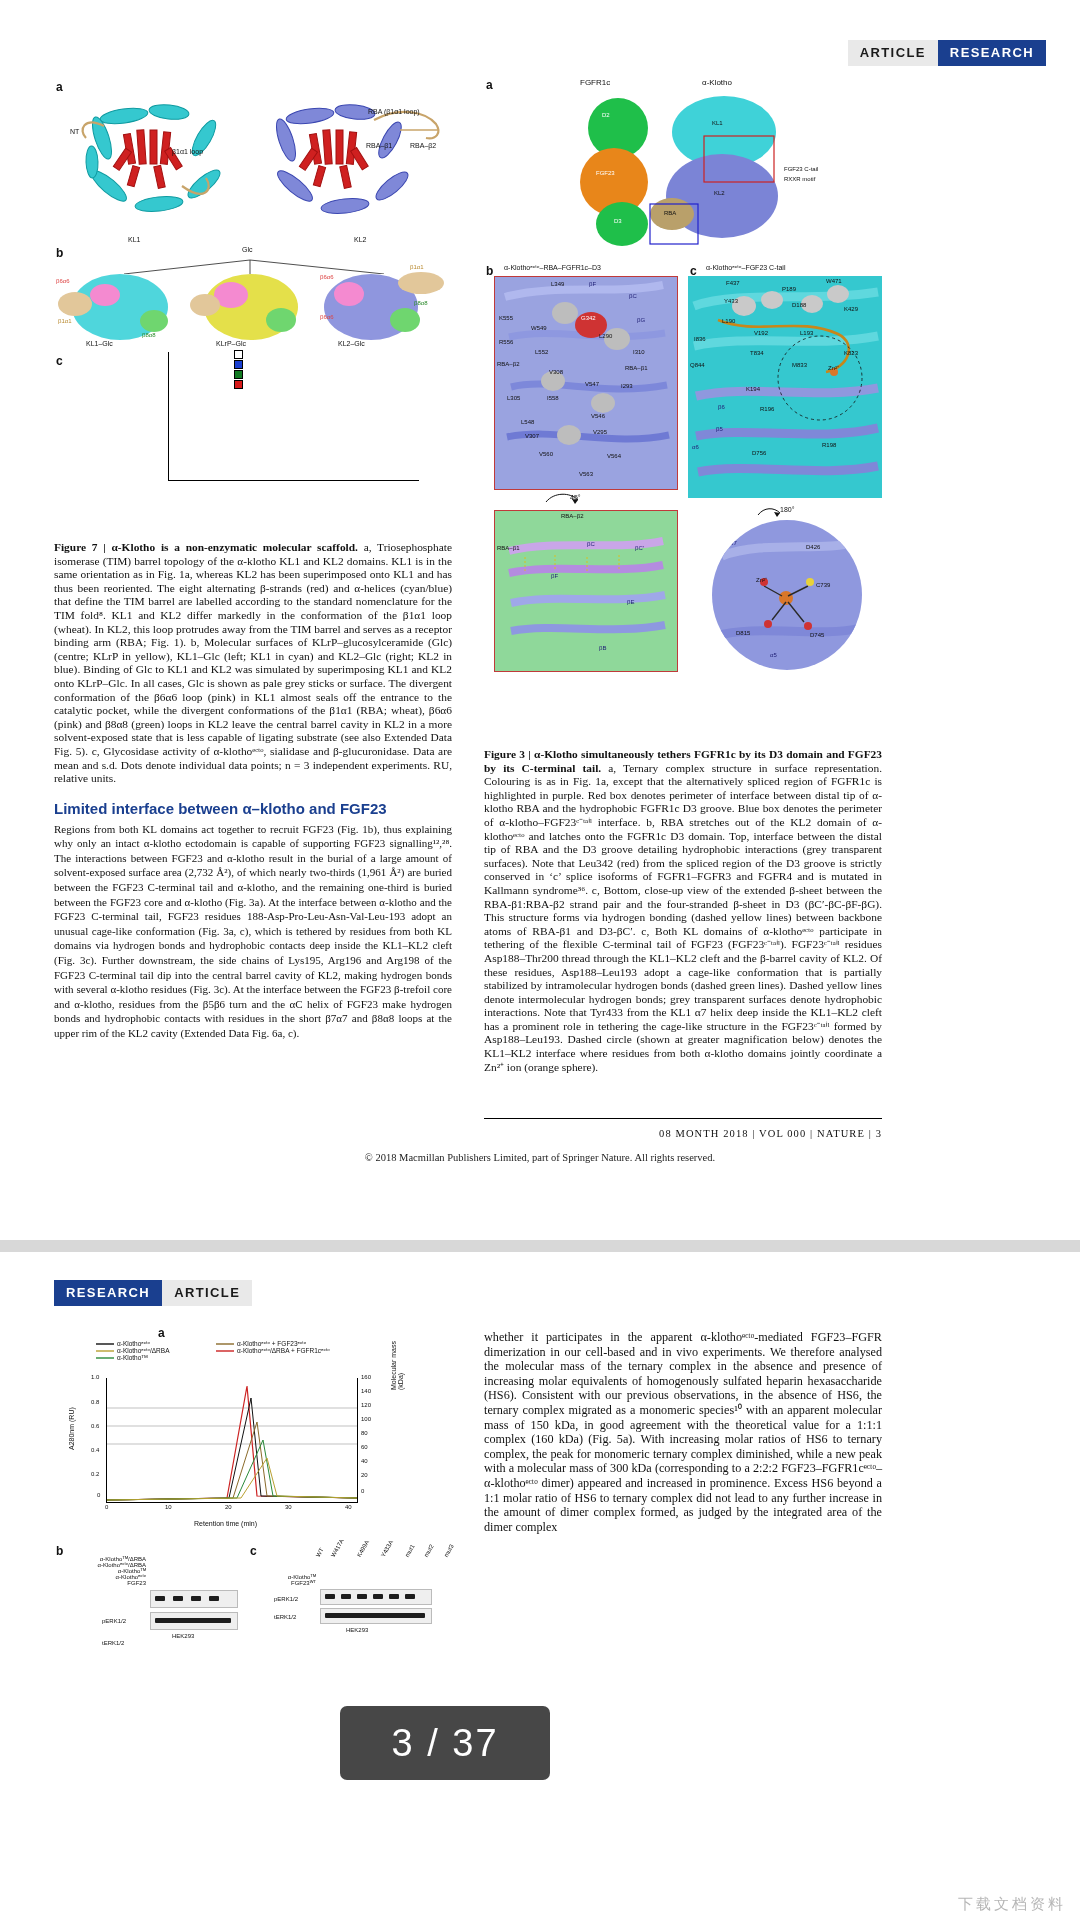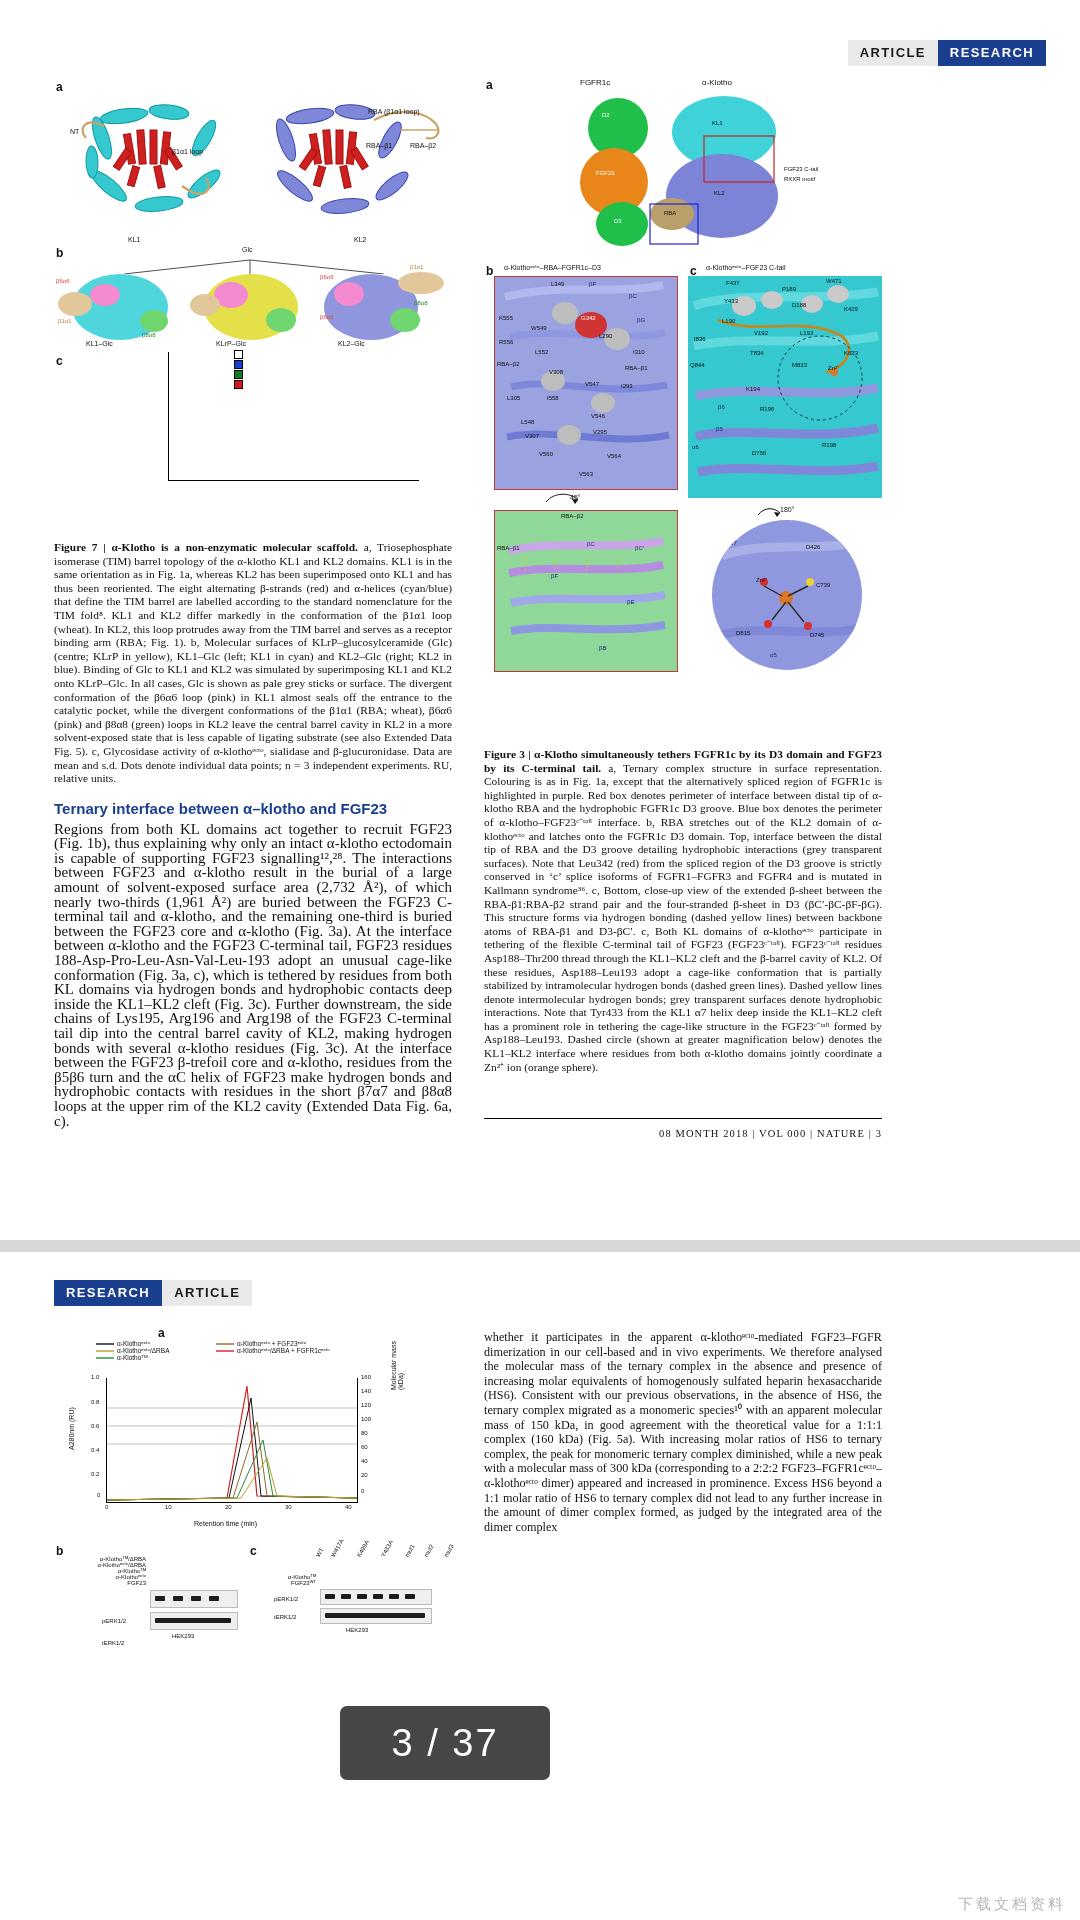--- a/index.html
+++ b/index.html
@@ -46,21 +46,21 @@
   #col-right{left:484px;top:78px;}
 
   .figtext{
     font-size:11.4px;line-height:13.6px;text-align:justify;color:#111;
   }
   .figtitle{font-weight:bold;}
   .sec-head{
     color:#1a3f8f;font-family:"Liberation Sans",sans-serif;font-weight:bold;
     font-size:15px;margin:14px 0 5px 0;
   }
-  .body-text{font-size:15px;line-height:14.6px;text-align:justify;}
+  .body-text{font-size:11px;line-height:14.6px;text-align:justify;}
 
   .footer-line{
     position:absolute;left:484px;top:1128px;width:398px;text-align:right;
     font-size:10.5px;letter-spacing:1.1px;font-family:"Liberation Serif",serif;
   }
   .copyright{
     position:absolute;left:0;top:1152px;width:1080px;text-align:center;
     font-size:10.5px;color:#222;
   }
   .rule{position:absolute;left:484px;top:1118px;width:398px;height:1px;background:#000;}
@@ -243,21 +243,21 @@
         </div>
         <div id="xlabels"></div>
       </div>
     </div>
 
     <div class="figtext" style="margin-top:8px;">
       <span class="figtitle">Figure 7 | α-Klotho is a non-enzymatic molecular scaffold.</span>
       <span>a, Triosephosphate isomerase (TIM) barrel topology of the α-klotho KL1 and KL2 domains. KL1 is in the same orientation as in Fig. 1a, whereas KL2 has been superimposed onto KL1 and has thus been reoriented. The eight alternating β-strands (red) and α-helices (cyan/blue) that define the TIM barrel are labelled according to the standard nomenclature for the TIM fold⁸. KL1 and KL2 differ markedly in the conformation of the β1α1 loop (wheat). In KL2, this loop protrudes away from the TIM barrel and serves as a receptor binding arm (RBA; Fig. 1). b, Molecular surfaces of KLrP–glucosylceramide (Glc) (centre; KLrP in yellow), KL1–Glc (left; KL1 in cyan) and KL2–Glc (right; KL2 in blue). Binding of Glc to KL1 and KL2 was simulated by superimposing KL1 and KL2 onto KLrP–Glc. In all cases, Glc is shown as pale grey sticks or surface. The divergent conformation of the β6α6 loop (pink) in KL1 almost seals off the entrance to the catalytic pocket, while the divergent conformations of the β1α1 (RBA; wheat), β6α6 (pink) and β8α8 (green) loops in KL2 leave the central barrel cavity in KL2 in a more solvent-exposed state that is less capable of ligating substrate (see also Extended Data Fig. 5). c, Glycosidase activity of α-klothoᵉᶜᵗᵒ, sialidase and β-glucuronidase. Data are mean and s.d. Dots denote individual data points; n = 3 independent experiments. RU, relative units.</span>
     </div>
 
-    <div class="sec-head">Ternary interface between α–klotho and FGF23</div>
+    <div class="sec-head">Limited interface between α–klotho and FGF23</div>
     <div class="body-text">Regions from both KL domains act together to recruit FGF23 (Fig. 1b), thus explaining why only an intact α-klotho ectodomain is capable of supporting FGF23 signalling¹²,²⁸. The interactions between FGF23 and α-klotho result in the burial of a large amount of solvent-exposed surface area (2,732 Å²), of which nearly two-thirds (1,961 Å²) are buried between the FGF23 C-terminal tail and α-klotho, and the remaining one-third is buried between the FGF23 core and α-klotho (Fig. 3a). At the interface between α-klotho and the FGF23 C-terminal tail, FGF23 residues 188-Asp-Pro-Leu-Asn-Val-Leu-193 adopt an unusual cage-like conformation (Fig. 3a, c), which is tethered by residues from both KL domains via hydrogen bonds and hydrophobic contacts deep inside the KL1–KL2 cleft (Fig. 3c). Further downstream, the side chains of Lys195, Arg196 and Arg198 of the FGF23 C-terminal tail dip into the central barrel cavity of KL2, making hydrogen bonds with several α-klotho residues (Fig. 3c). At the interface between the FGF23 β-trefoil core and α-klotho, residues from the β5β6 turn and the αC helix of FGF23 make hydrogen bonds and hydrophobic contacts with residues in the short β7α7 and β8α8 loops at the upper rim of the KL2 cavity (Extended Data Fig. 6a, c).</div>
   </div>
 
   <div class="col" id="col-right">
 
     <div style="position:relative;height:670px;">
 
       <div class="plabel" style="position:absolute;left:2px;top:0px;">a</div>
       <span class="tiny8" style="position:absolute;left:96px;top:0px;">FGFR1c</span>
       <span class="tiny8" style="position:absolute;left:218px;top:0px;">α-Klotho</span>
@@ -417,20 +417,21 @@
     </div>
 
     <div class="figtext">
       <span class="figtitle">Figure 3 | α-Klotho simultaneously tethers FGFR1c by its D3 domain and FGF23 by its C-terminal tail.</span>
       <span>a, Ternary complex structure in surface representation. Colouring is as in Fig. 1a, except that the alternatively spliced region of FGFR1c is highlighted in purple. Red box denotes perimeter of interface between distal tip of α-klotho RBA and the hydrophobic FGFR1c D3 groove. Blue box denotes the perimeter of α-klotho–FGF23ᶜ⁻ᵗᵃⁱˡ interface. b, RBA stretches out of the KL2 domain of α-klothoᵉᶜᵗᵒ and latches onto the FGFR1c D3 domain. Top, interface between the distal tip of RBA and the D3 groove detailing hydrophobic interactions (grey transparent surfaces). Note that Leu342 (red) from the spliced region of the D3 groove is strictly conserved in ‘c’ splice isoforms of FGFR1–FGFR3 and FGFR4 and is mutated in Kallmann syndrome³⁶. c, Bottom, close-up view of the extended β-sheet between the RBA-β1:RBA-β2 strand pair and the four-stranded β-sheet in D3 (βC′-βC-βF-βG). This structure forms via hydrogen bonding (dashed yellow lines) between backbone atoms of RBA-β1 and D3-βC′. c, Both KL domains of α-klothoᵉᶜᵗᵒ participate in tethering of the flexible C-terminal tail of FGF23 (FGF23ᶜ⁻ᵗᵃⁱˡ). FGF23ᶜ⁻ᵗᵃⁱˡ residues Asp188–Thr200 thread through the KL1–KL2 cleft and the β-barrel cavity of KL2. Of these residues, Asp188–Leu193 adopt a cage-like conformation that is partially stabilized by intramolecular hydrogen bonds (dashed green lines). Dashed yellow lines denote intermolecular hydrogen bonds; grey transparent surfaces denote hydrophobic interactions. Note that Tyr433 from the KL1 α7 helix deep inside the KL1–KL2 cleft has a prominent role in tethering the cage-like structure in the FGF23ᶜ⁻ᵗᵃⁱˡ formed by Asp188–Leu193. Dashed circle (shown at greater magnification below) denotes the KL1–KL2 interface where residues from both α-klotho domains jointly coordinate a Zn²⁺ ion (orange sphere).</span>
     </div>
   </div>
 
   <div class="rule"></div>
   <div class="footer-line">08 MONTH 2018 | VOL 000 | NATURE | 3</div>
+  <div class="copyright">© 2018 Macmillan Publishers Limited, part of Springer Nature. All rights reserved.</div>
 </div>
 
 <div class="page" id="page2"></div>
 
 <div class="hdr-left">
   <div class="r">RESEARCH</div>
   <div class="a">ARTICLE</div>
 </div>
 
 <div id="p2-left">

